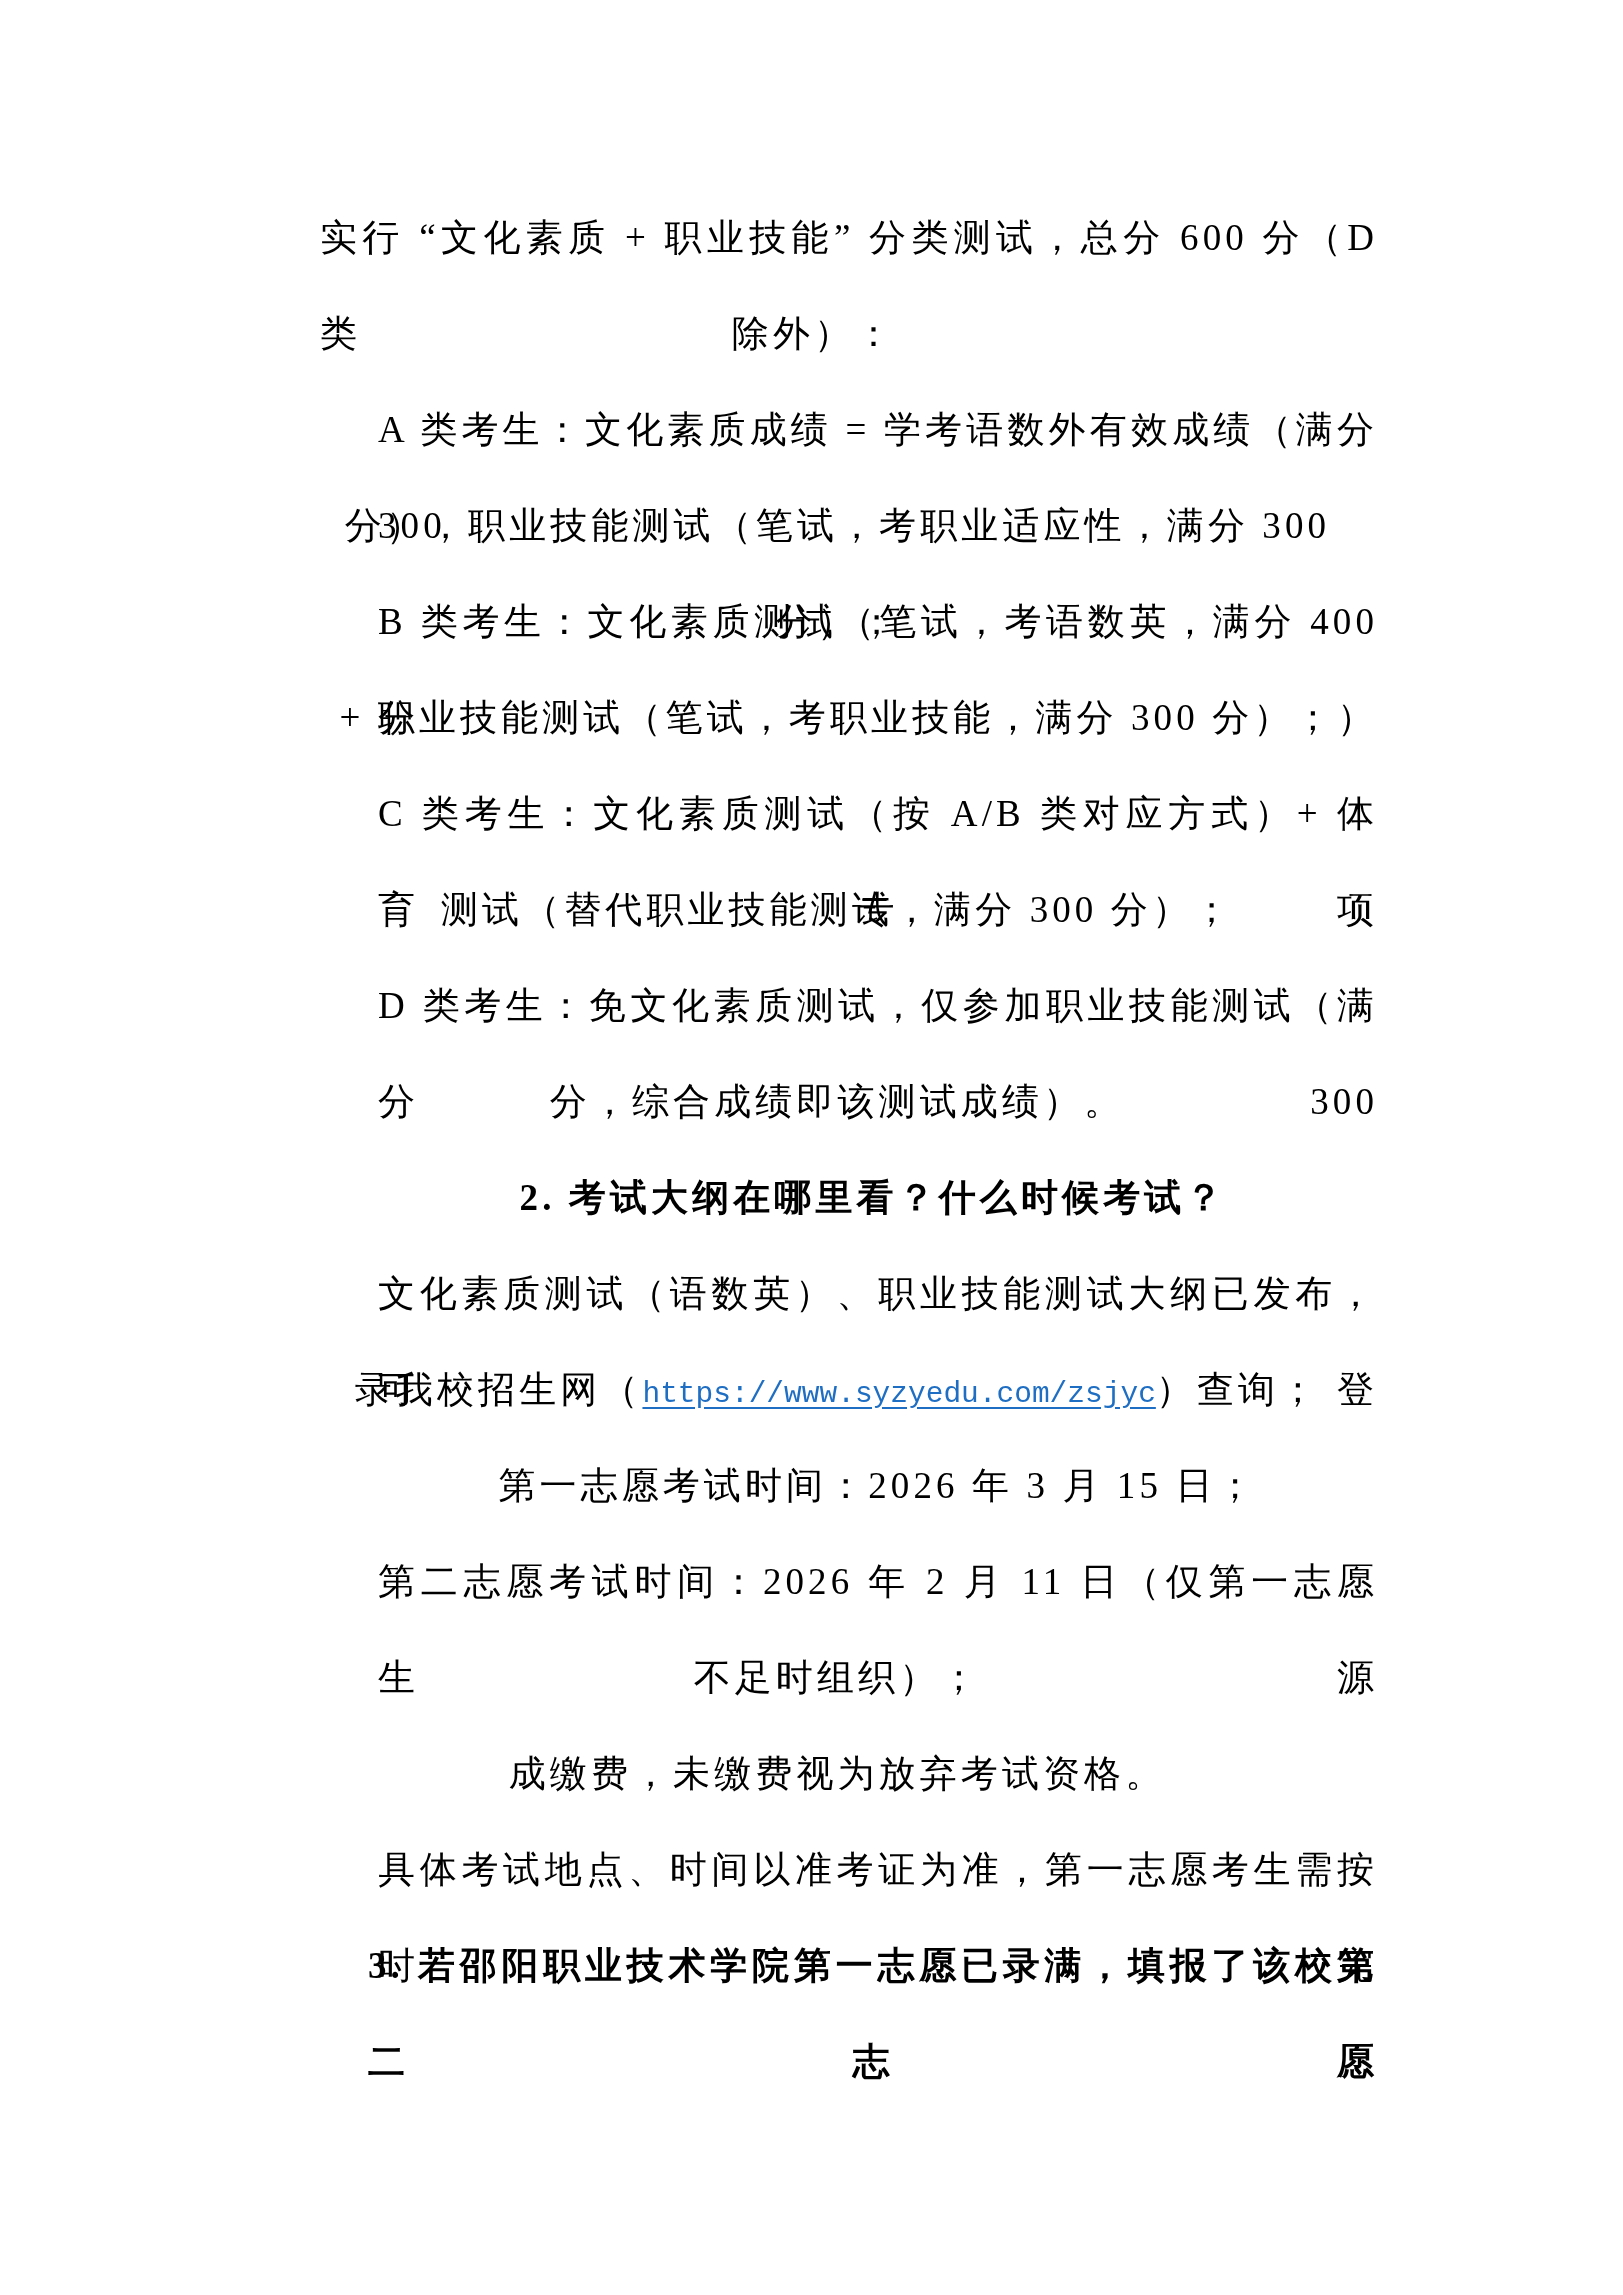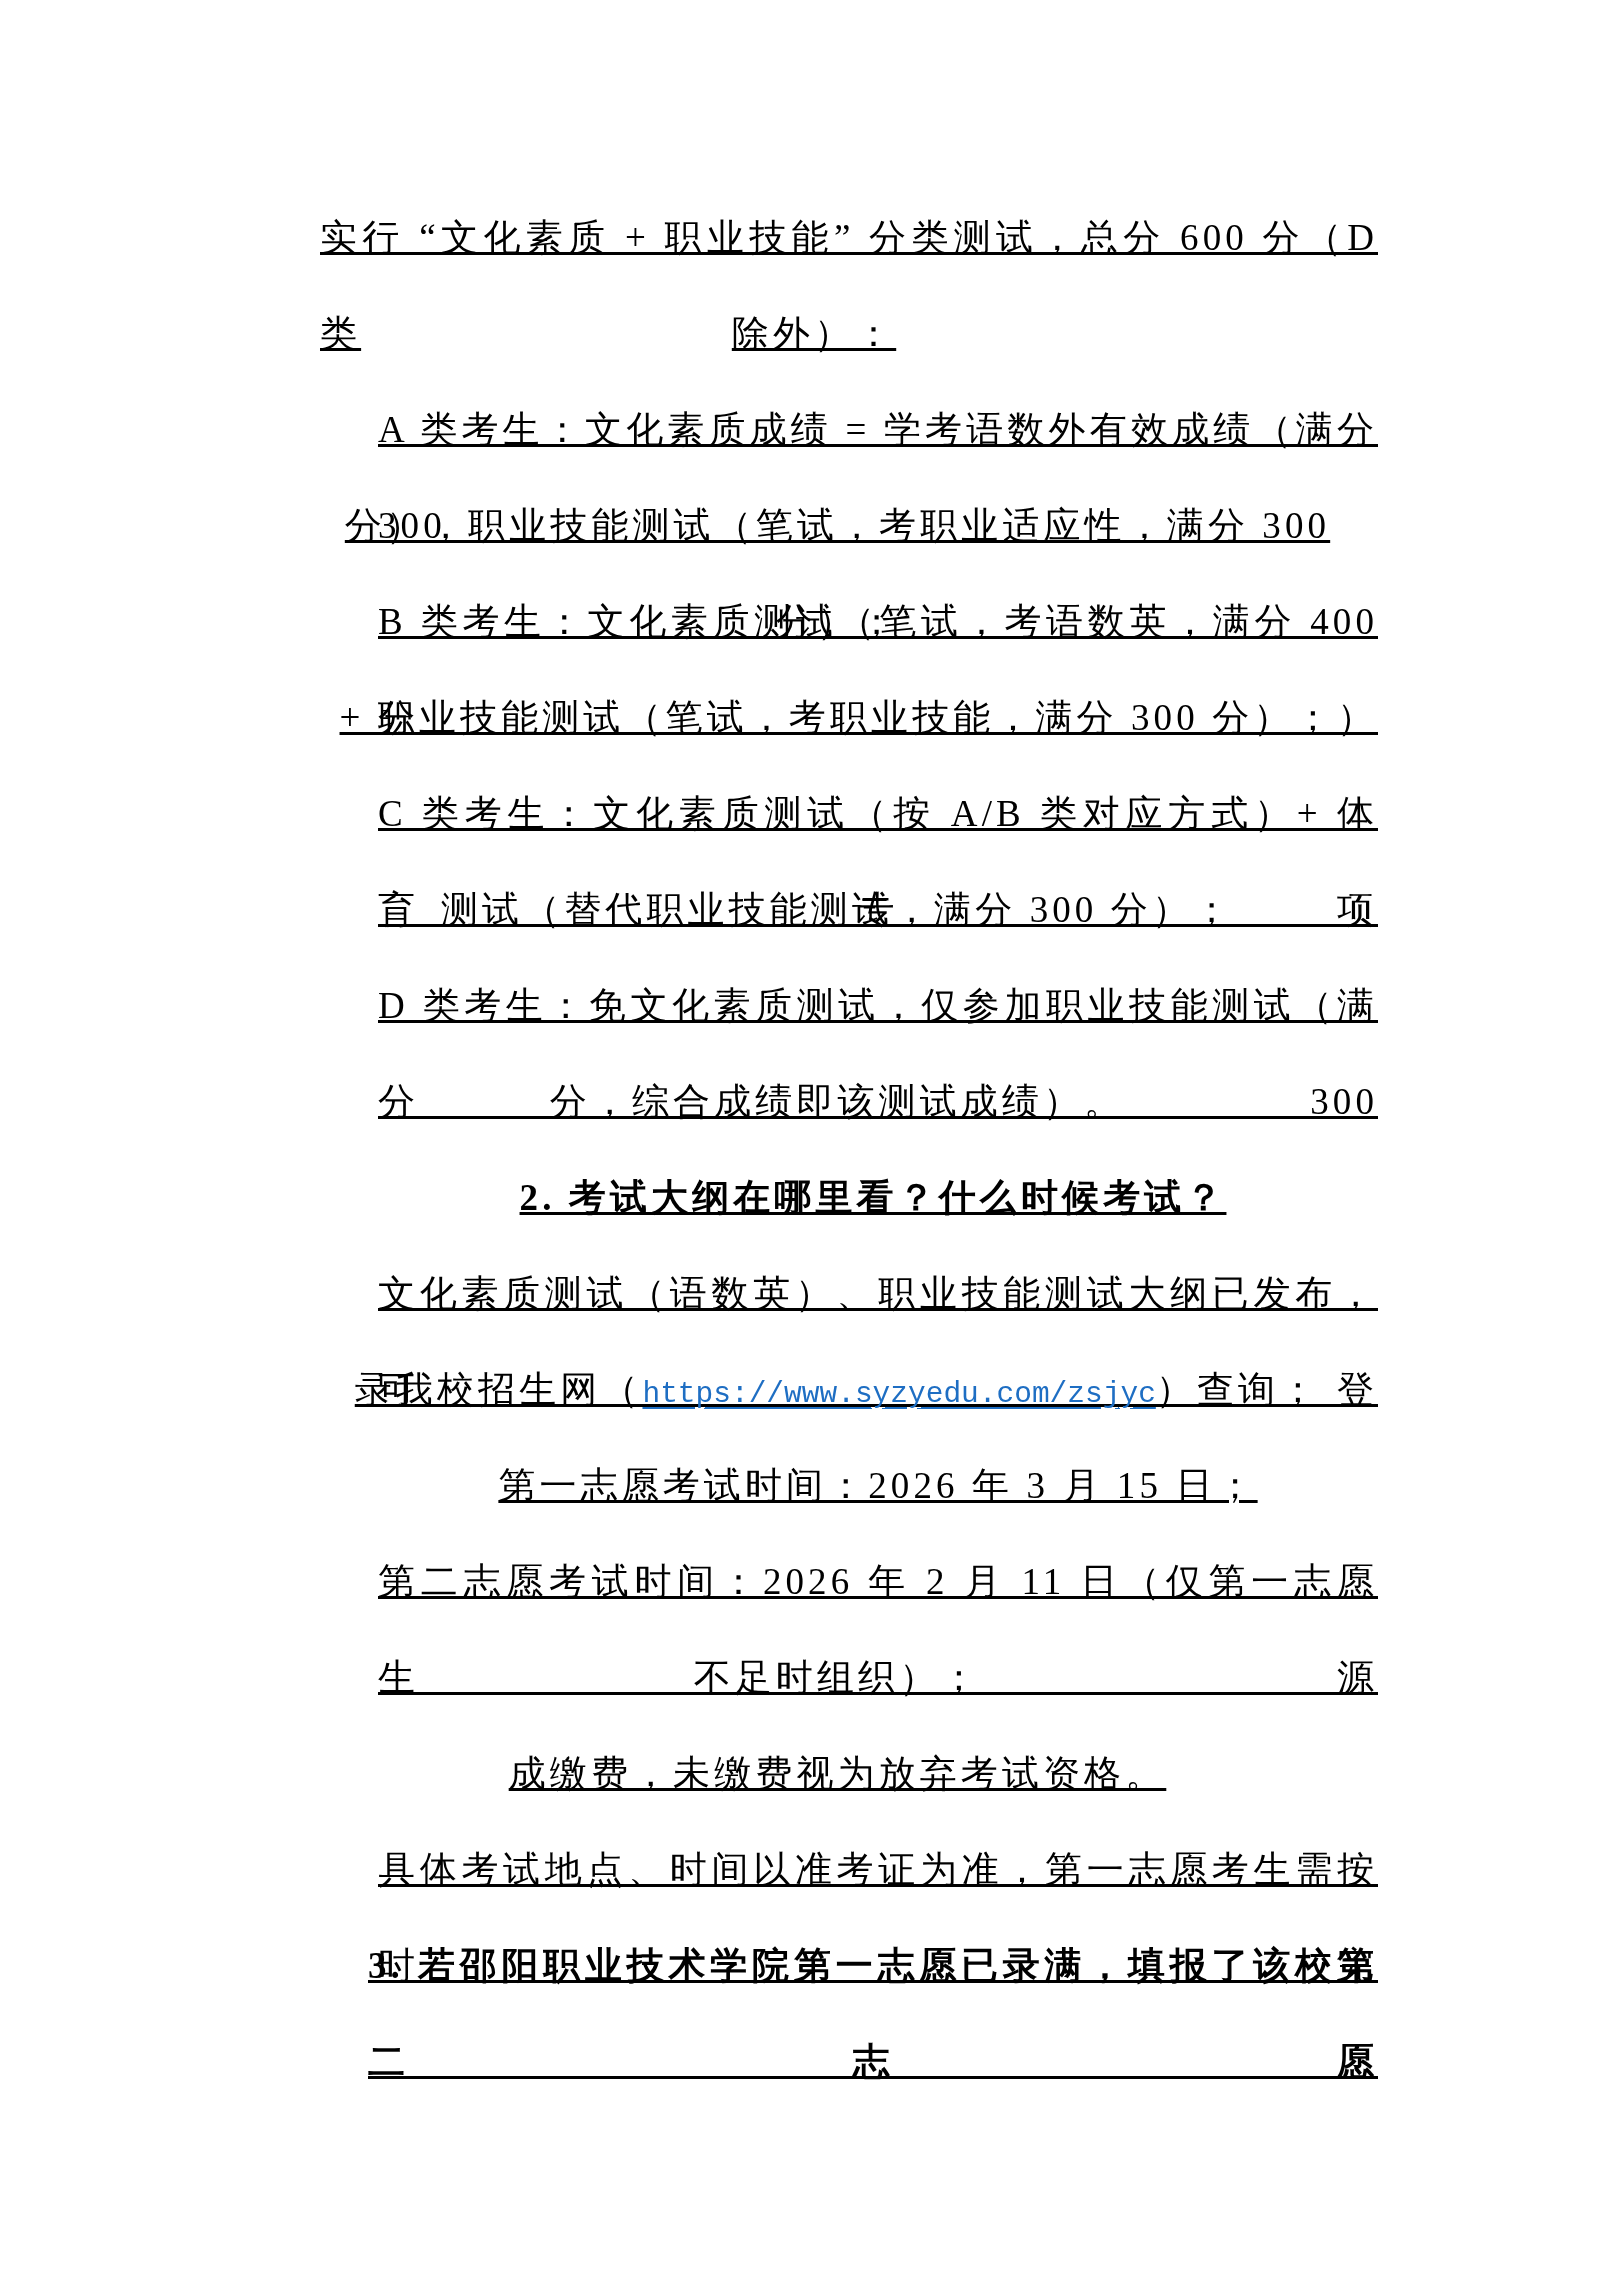--- a/index.html
+++ b/index.html
@@ -14,21 +14,20 @@
     background: #ffffff;
     overflow: hidden;
     font-family: "Liberation Serif", "DejaVu Serif", serif;
     color: #000000;
   }
   .doc-body {
     position: absolute;
     left: 250px;
     top: 190px;
     width: 1128px;
-    text-decoration: underline;
   }
   .ln {
     display: block;
     height: 96px;
     line-height: 96px;
     font-size: 37px;
     letter-spacing: 4.1px;
     white-space: normal;
     text-align: center;
     overflow: visible;

